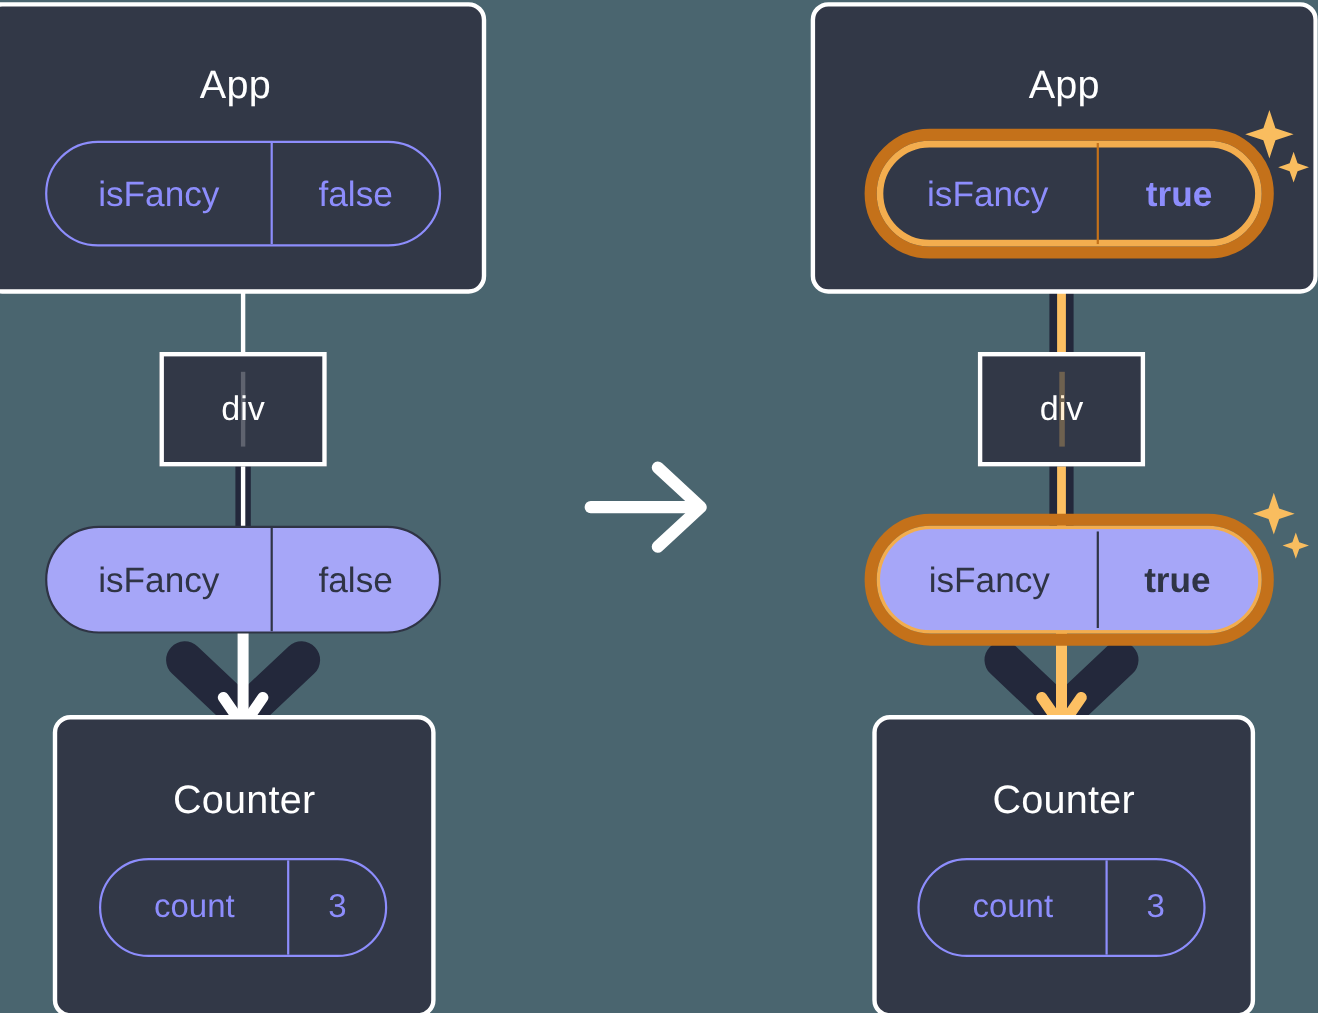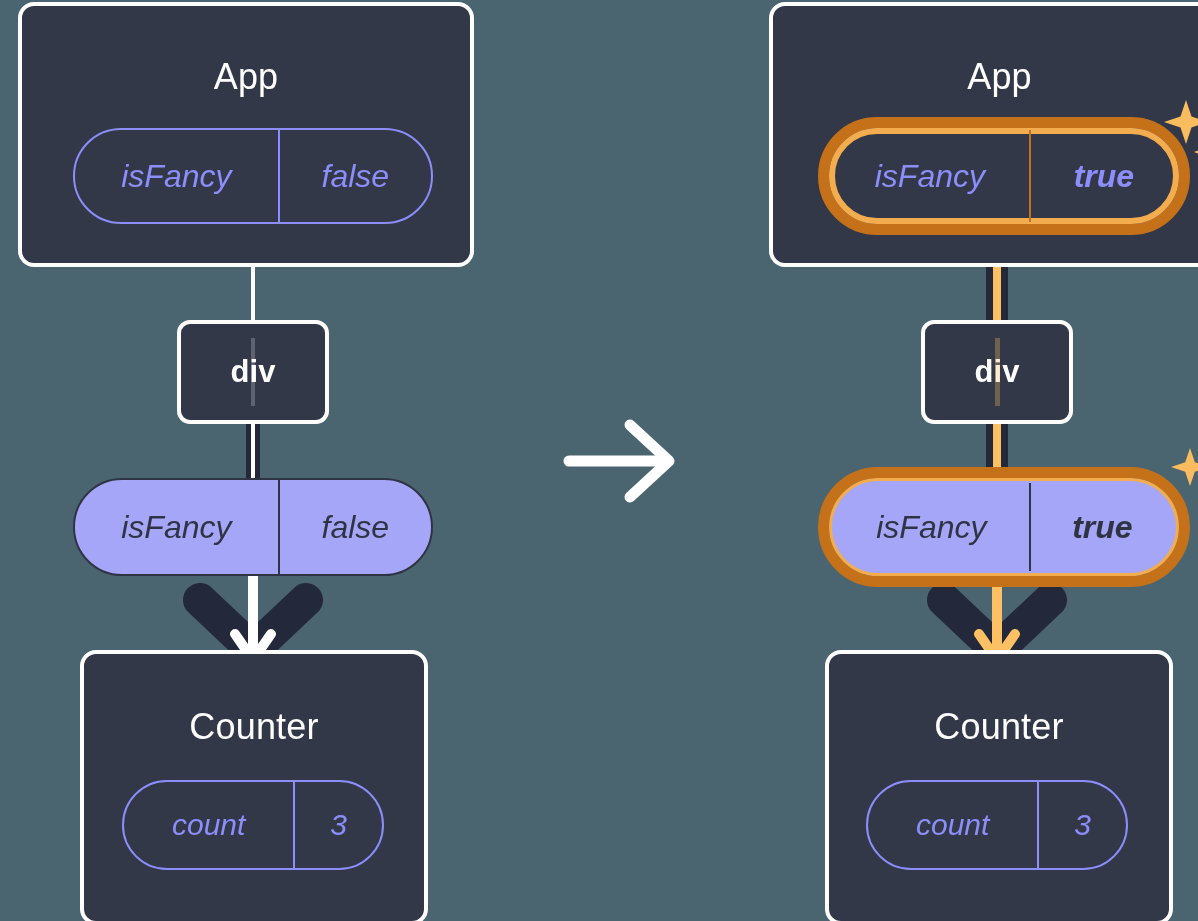--- a/index.html
+++ b/index.html
@@ -3,60 +3,59 @@
 <meta charset="utf-8">
 <style>
   html,body{margin:0;padding:0;}
   body{
     width:1198px;height:921px;
     background:#4a656f;
     font-family:"Liberation Sans", sans-serif;
     overflow:hidden;
     position:relative;
   }
-  .stage{position:absolute;inset:0;margin-left:32px;}
+  .stage{position:absolute;inset:0;}
   svg.layer{position:absolute;left:0;top:0;width:1198px;height:921px;}
   .panel{
     position:absolute;
     background:#323847;
     border:4px solid #ffffff;
     border-radius:16px;
     box-sizing:border-box;
   }
   .panel-title{
     position:absolute;
     left:0;right:0;
     text-align:center;
     color:#ffffff;
     font-size:36px;
     letter-spacing:.2px;
   }
   .divbox{
     position:absolute;
     background:#323847;
     border:4px solid #ffffff;
-    border-radius:13px;
+    border-radius:0;
     box-sizing:border-box;
     display:flex;align-items:center;justify-content:center;
-    color:#ffffff;font-size:31px;font-weight:700;
+    color:#ffffff;font-size:31px;font-weight:400;
   }
   
   .pill{
     position:absolute;
     box-sizing:border-box;
     display:flex;
     align-items:stretch;
     border-radius:999px;
     overflow:hidden;
   }
   .pill .cellA,.pill .cellB{
     display:flex;align-items:center;justify-content:center;
     box-sizing:border-box;
     white-space:nowrap;
-    font-style:italic;
   }
   
   .pill.ghost{
     border:2px solid #8d8dfc;
     background:transparent;
   }
   .pill.ghost .cellA{color:#8d8dfc;}
   .pill.ghost .cellB{color:#8d8dfc;border-left:2px solid #8d8dfc;}
   
   .pill.filled{

